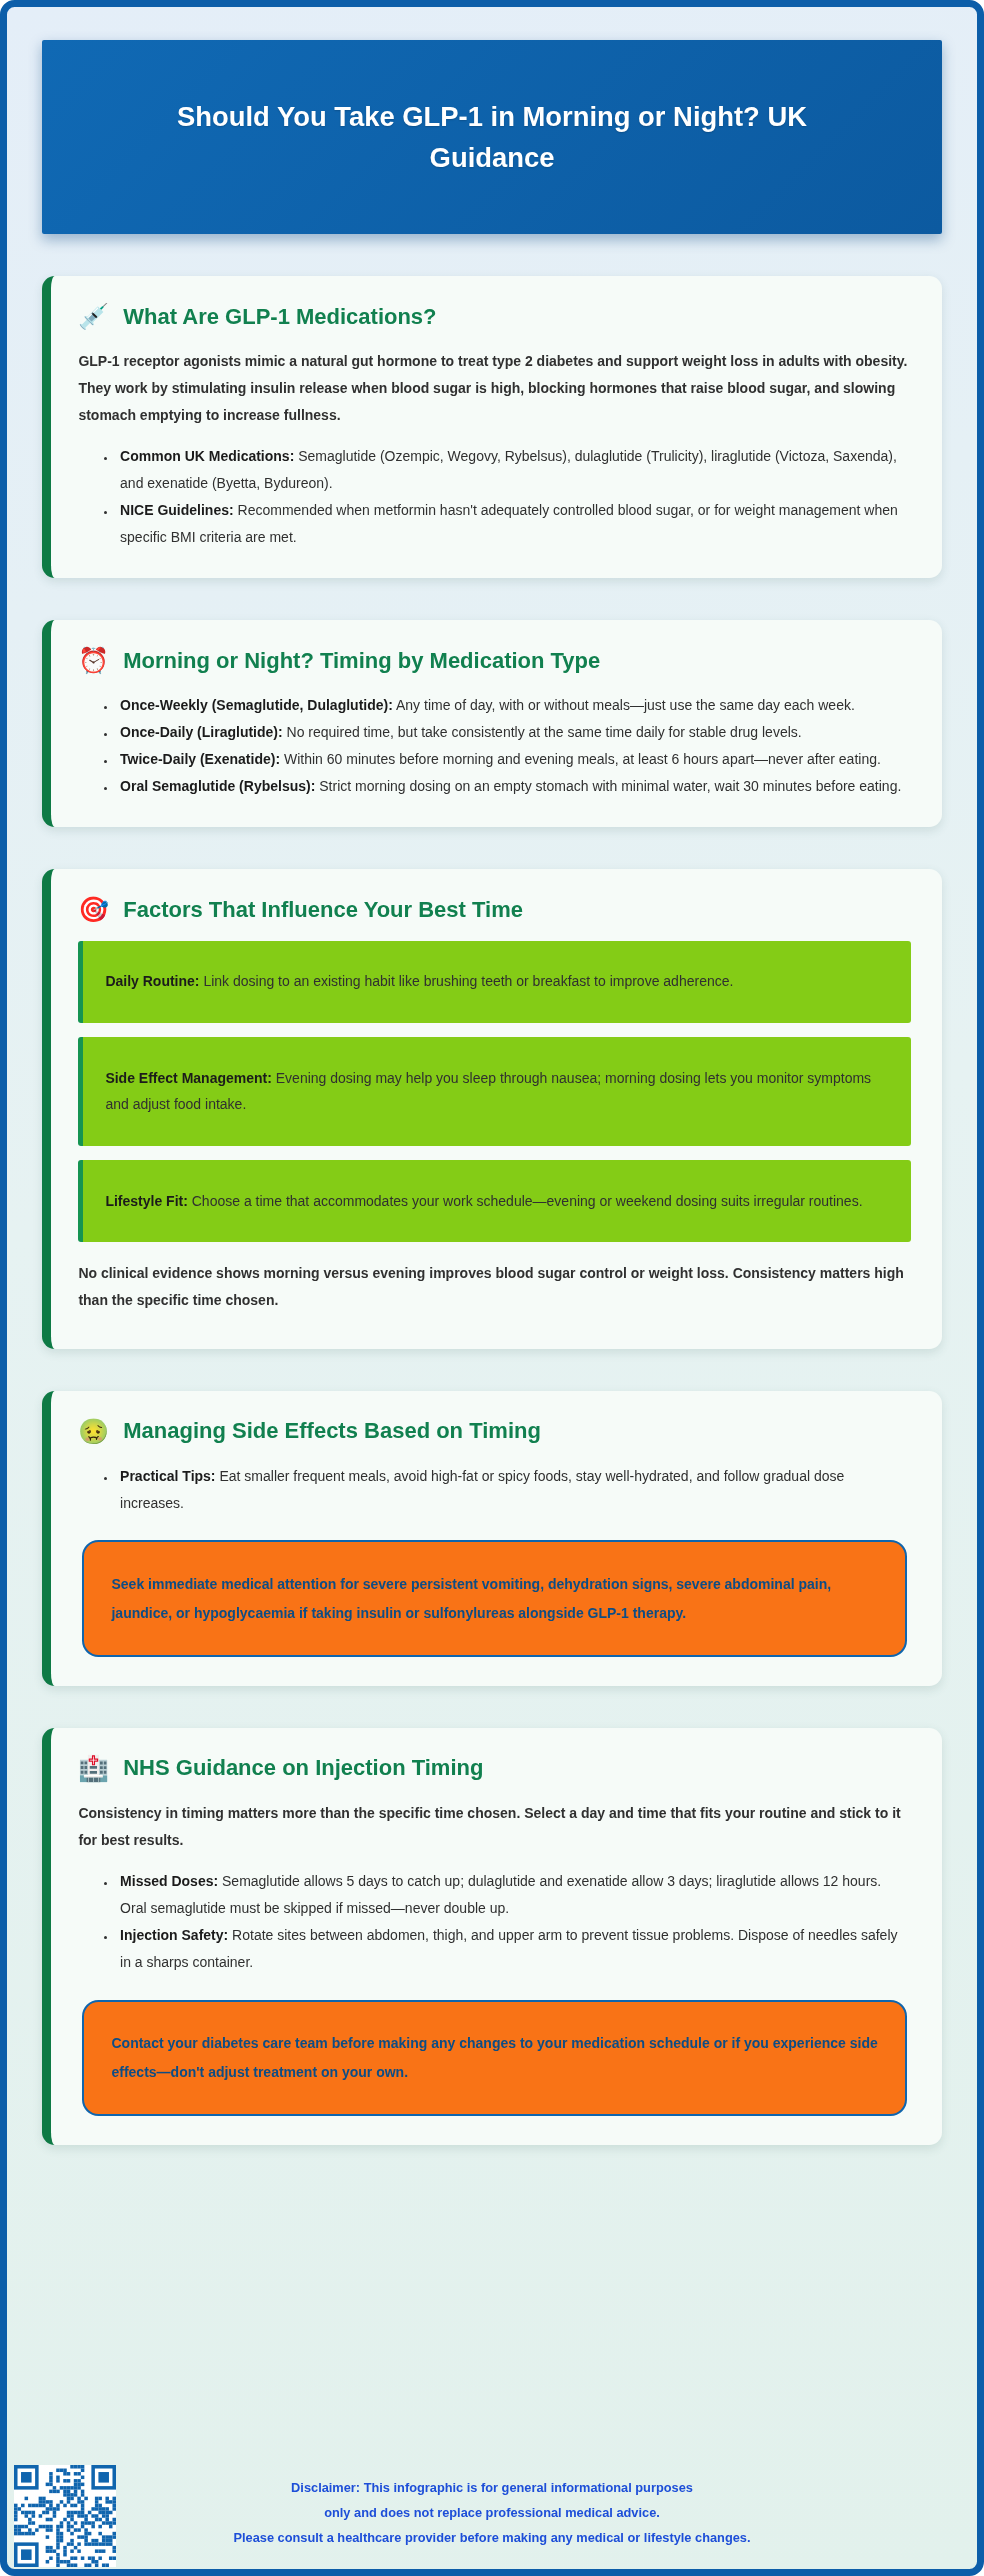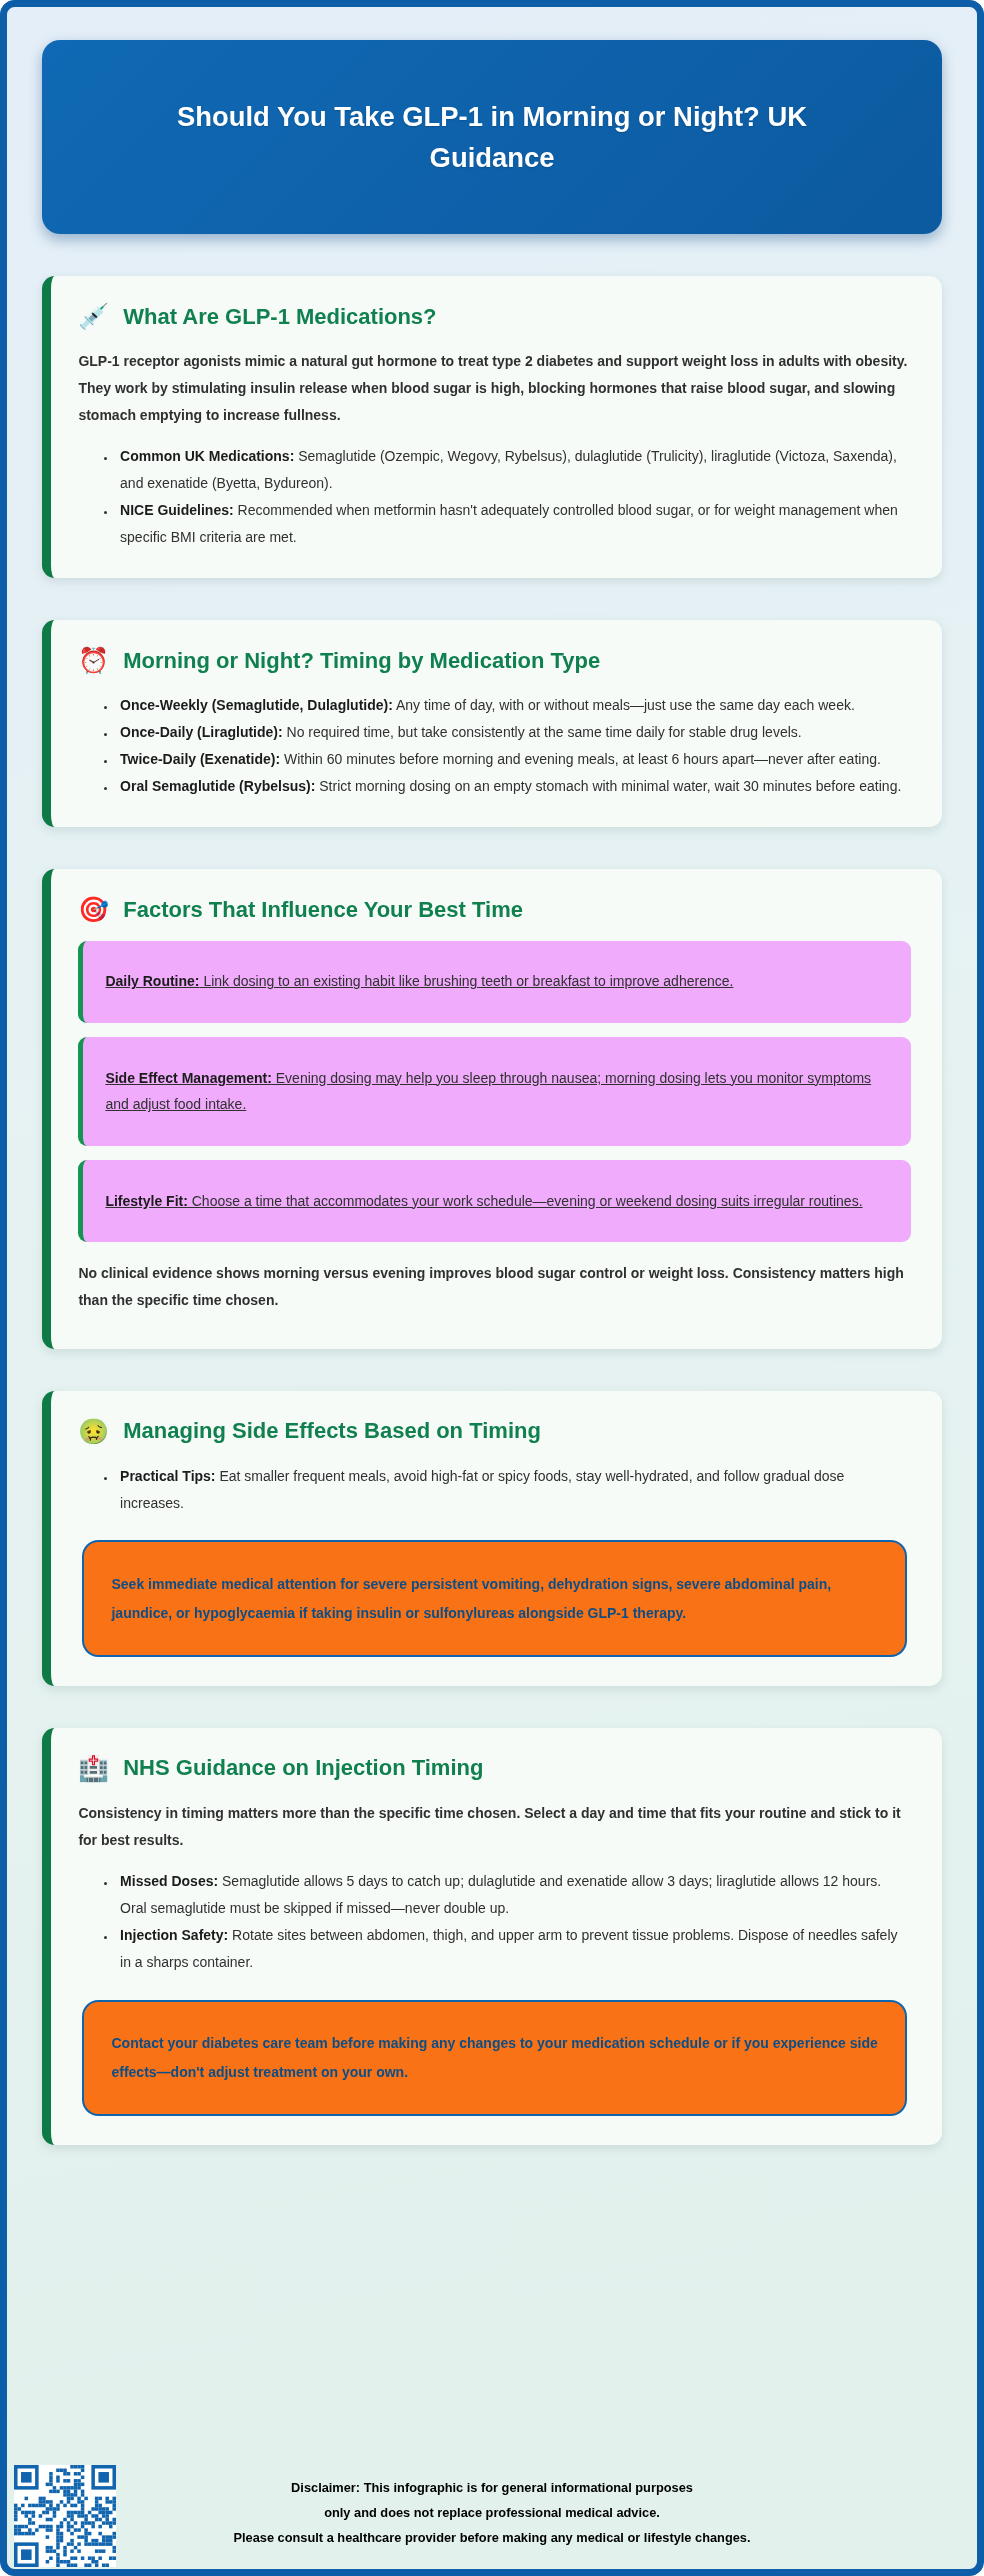--- a/index.html
+++ b/index.html
@@ -12,21 +12,21 @@
     border-radius: 14.6px;
     background: linear-gradient(170deg, #e4eef8 0%, #e6f2f2 45%, #e2f1ec 100%);
     font-family: "Liberation Sans", "DejaVu Sans", sans-serif;
     display: flex;
     flex-direction: column;
     overflow: hidden;
   }
   .header {
     margin: 33px 35px 0 35px;
     min-height: 194px;
-    border-radius: 18px;
+    border-radius: 2px;
     background: linear-gradient(135deg, #1069b4 0%, #0c5aa0 100%);
     box-shadow: 0 5.5px 12.8px rgba(10, 70, 130, 0.35);
     display: flex;
     align-items: center;
     justify-content: center;
     padding: 22px 55px;
   }
   .header h1 {
     color: #ffffff;
     font-size: 27.4px;
@@ -68,29 +68,28 @@
   }
   .bullets li {
     font-size: 14px;
     line-height: 1.92;
     color: #303030;
     padding-left: 3.7px;
   }
   .bullets li::marker { font-size: 9.1px; color: #303030; }
   .lbl { font-weight: bold; color: #1b1b1b; }
   .highlight {
-    background: #f0abfc;
+    background: #84cc16;
     border-left: 5.5px solid #159452;
-    border-radius: 9px;
+    border-radius: 3px;
     padding: 27.4px 22px;
     margin: 14.6px 0;
     font-size: 14px;
     line-height: 1.92;
     color: #303030;
-    text-decoration: underline;
   }
   .outro { margin-top: 18.3px; }
   .alert {
     background: #f97316;
     border: 2.7px solid #0f65ad;
     border-radius: 16.4px;
     padding: 27.4px 27.4px;
     margin: 24px 3.7px 1.8px 3.7px;
     color: #0d4d85;
     font-weight: bold;
@@ -110,21 +109,21 @@
     position: absolute;
     left: 7.3px;
     bottom: 1.8px;
     width: 102px;
     height: 102px;
     background: #ffffff;
     display: block;
   }
   .disclaimer {
     text-align: center;
-    color: #000000;
+    color: #1d4ed8;
     font-weight: bold;
     font-size: 12.8px;
     line-height: 1.95;
   }
 </style>
 </head>
 <body>
 
 <header class="header">
   <h1>Should You Take GLP-1 in Morning or Night? UK Guidance</h1>

